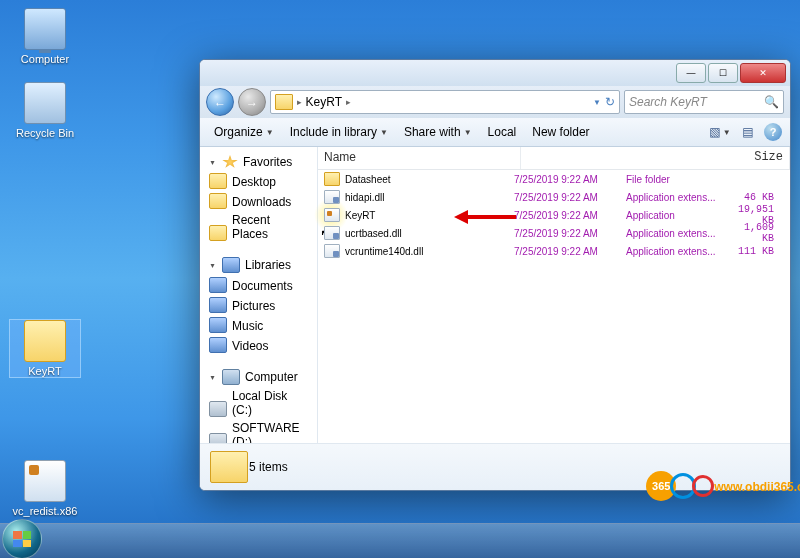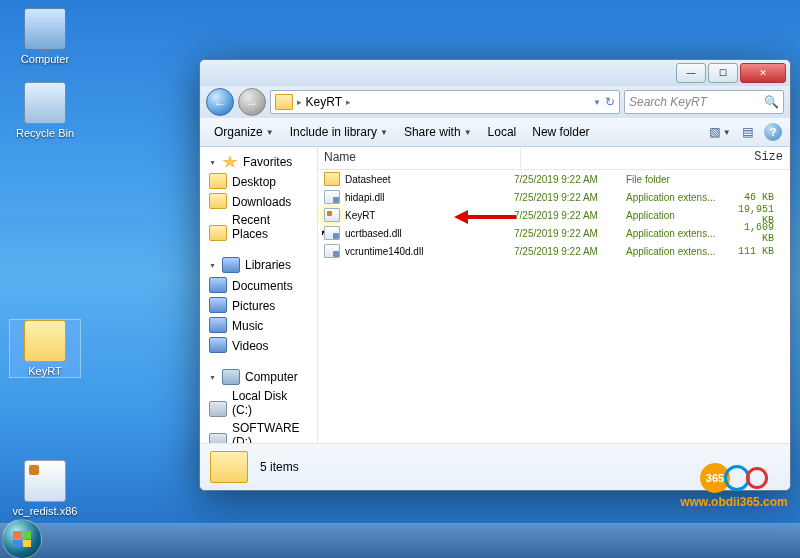--- a/index.html
+++ b/index.html
@@ -50,37 +50,37 @@
 .nic.comp{background:linear-gradient(180deg,#d0e0f0,#90b0d0);border:1px solid #6080a0;}
 .nic.drv{background:linear-gradient(180deg,#e0e8f0,#b0c0d0);border:1px solid #8090a0;}
 
 .list{flex:1;display:flex;flex-direction:column;background:#fff;}
 .cols{display:flex;height:22px;border-bottom:1px solid #e4e8ec;font-size:12px;color:#333;}
 .cols>div{padding:3px 6px;border-right:1px solid #e8ecf0;}
 .c-n{flex:0 0 190px;}.c-d{flex:0 0 112px;}.c-t{flex:0 0 112px;}.c-s{flex:1;text-align:right;padding-right:16px;font-family:Liberation Mono, monospace;}
 .rows{position:relative;flex:1;}
 .row{display:flex;height:18px;align-items:center;font-size:10px;}
 .row .c-n{display:flex;align-items:center;gap:5px;padding-left:6px;}
-.row .c-d,.row .c-t,.row .c-s{color:#4d7c0f;}
+.row .c-d,.row .c-t,.row .c-s{color:#a21caf;}
 .fic-s{width:14px;height:12px;flex-shrink:0;}
 .fic-s.fold{background:linear-gradient(180deg,#fff0b0,#f7d46a);border:1px solid #d4a020;border-radius:1px;}
 .fic-s.dll{background:linear-gradient(180deg,#fff,#e0e8f0);border:1px solid #a0b0c0;border-radius:1px;position:relative;}
 .fic-s.dll::after{content:"";position:absolute;bottom:0;right:0;width:6px;height:6px;background:#7090c0;border-radius:1px;}
 .fic-s.exe{background:linear-gradient(180deg,#fff,#e0e8f0);border:1px solid #a0b0c0;border-radius:1px;position:relative;}
 .fic-s.exe::after{content:"";position:absolute;top:2px;left:2px;width:5px;height:5px;background:#d08020;border-radius:1px;}
 .hl{position:absolute;left:-4px;top:28px;width:34px;height:34px;border-radius:50%;background:radial-gradient(circle,rgba(255,240,120,.85),rgba(255,240,120,0) 70%);pointer-events:none;}
 .cur{position:absolute;left:2px;top:56px;font-size:14px;color:#000;pointer-events:none;}
 .arrow{position:absolute;left:136px;top:40px;width:70px;height:14px;pointer-events:none;}
 .arrow .ln{position:absolute;left:12px;top:5px;width:50px;height:4px;background:#d00;}
 .arrow .hd{position:absolute;left:0;top:0;width:0;height:0;border-right:14px solid #d00;border-top:7px solid transparent;border-bottom:7px solid transparent;}
 
-.status{height:46px;border-top:1px solid #e0e8f0;background:linear-gradient(180deg,#f4f8fc,#e8f0f8);display:flex;align-items:center;padding:0 10px;gap:12px;font-size:12px;}
+.status{height:46px;border-top:1px solid #e0e8f0;background:linear-gradient(180deg,#f4f8fc,#e8f0f8);display:flex;align-items:center;padding:0 10px;gap:1px;font-size:12px;}
 .status .bf{width:36px;height:30px;background:linear-gradient(180deg,#fff0b0,#f7d46a);border:1px solid #d4a020;border-radius:2px;}
 
-.wm{position:absolute;right:6px;bottom:42px;width:120px;height:60px;display:flex;flex-direction:column;align-items:center;justify-content:center;}
+.wm{position:absolute;right:6px;bottom:42px;width:120px;height:60px;display:flex;flex-direction:row;align-items:center;justify-content:center;}
 .wm .c3{width:30px;height:30px;border-radius:50%;background:#f7a000;display:flex;align-items:center;justify-content:center;color:#fff;font-weight:bold;font-size:11px;}
 .wm .c6{width:20px;height:20px;border-radius:50%;border:3px solid #0090e0;margin-left:-6px;}
 .wm .c5{width:16px;height:16px;border-radius:50%;border:3px solid #e03030;margin-left:-4px;}
 .wm .row1{display:flex;align-items:center;}
 .wm .t{color:#f7a000;font-weight:bold;font-size:12px;margin-top:2px;}
 
 .taskbar{position:absolute;left:0;bottom:0;width:100%;height:34px;background:linear-gradient(180deg,rgba(120,160,200,.7),rgba(60,100,150,.8));border-top:1px solid rgba(255,255,255,.3);display:flex;align-items:center;}
 .orb{width:38px;height:38px;margin-left:2px;margin-top:-4px;border-radius:50%;background:radial-gradient(circle at 35% 30%,#aee,#168 60%,#035);border:1px solid rgba(255,255,255,.4);display:flex;align-items:center;justify-content:center;}
 .orb .flag{width:18px;height:16px;display:grid;grid-template-columns:1fr 1fr;grid-template-rows:1fr 1fr;gap:1px;}
 .orb .flag>div:nth-child(1){background:#e74;}

